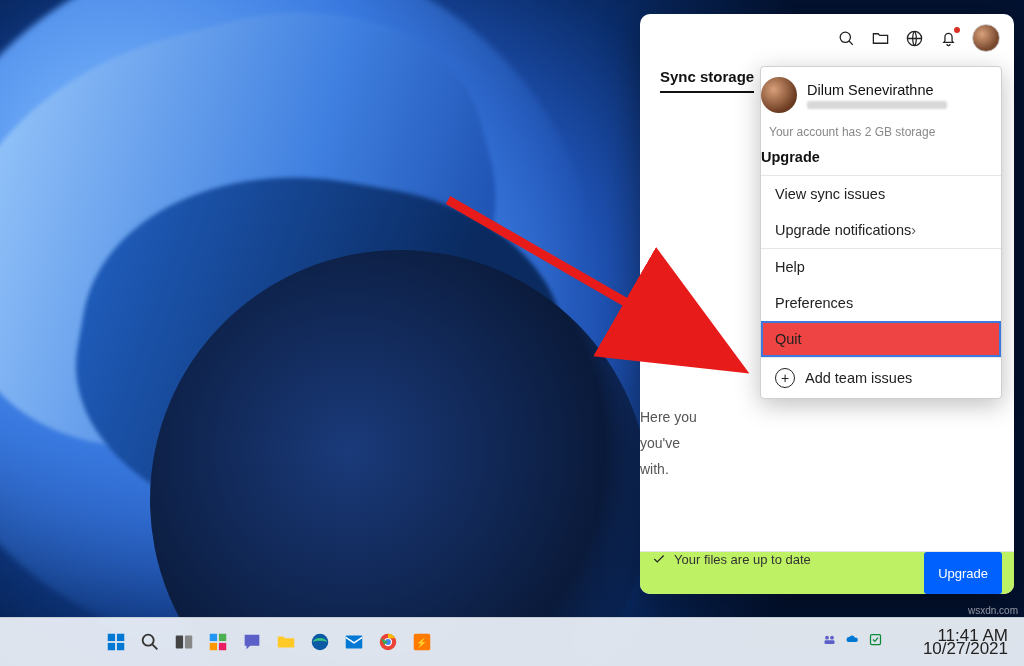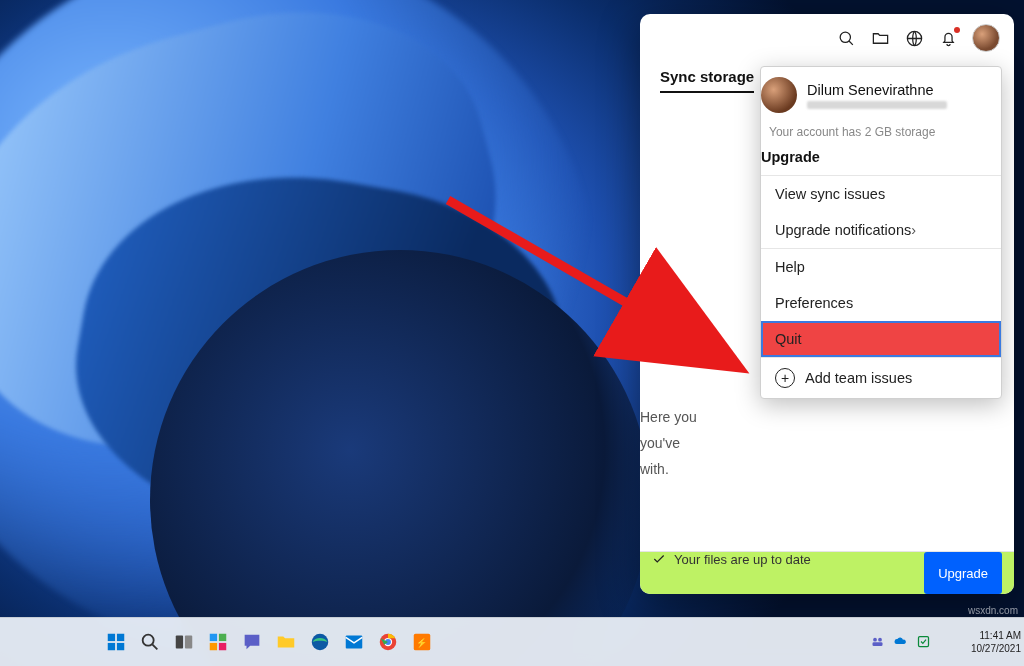--- a/index.html
+++ b/index.html
@@ -52,21 +52,21 @@
   .plus{width:18px;height:18px;border:1.6px solid #222;border-radius:50%;display:inline-flex;align-items:center;justify-content:center;font-size:14px;line-height:1;margin-right:10px}
 
   
   .arrow{position:absolute;left:438px;top:190px;pointer-events:none}
 
   
   .taskbar{position:absolute;left:0;right:0;bottom:0;height:48px;background:rgba(235,240,248,.94);backdrop-filter:blur(6px);border-top:1px solid rgba(0,0,0,.1);display:flex;align-items:center}
   .tb-center{position:absolute;left:102px;display:flex;gap:6px;align-items:center}
   .tb-icon{width:28px;height:28px;border-radius:4px;display:flex;align-items:center;justify-content:center}
   .tb-icon svg{width:22px;height:22px}
-  .tb-right{position:absolute;right:3px;display:flex;align-items:center;gap:10px;font-size:10px;color:#222}
+  .tb-right{position:absolute;right:16px;display:flex;align-items:center;gap:10px;font-size:17px;color:#222}
   .tray{display:flex;gap:8px;align-items:center}
   .tray svg{width:15px;height:15px}
   .clock{text-align:right;line-height:13px}
   .wm{position:absolute;right:6px;bottom:50px;font-size:10px;color:rgba(255,255,255,.55)}
 </style>
 </head>
 <body>
 
 <div class="wallpaper">
   <div class="swirl s1"></div>

